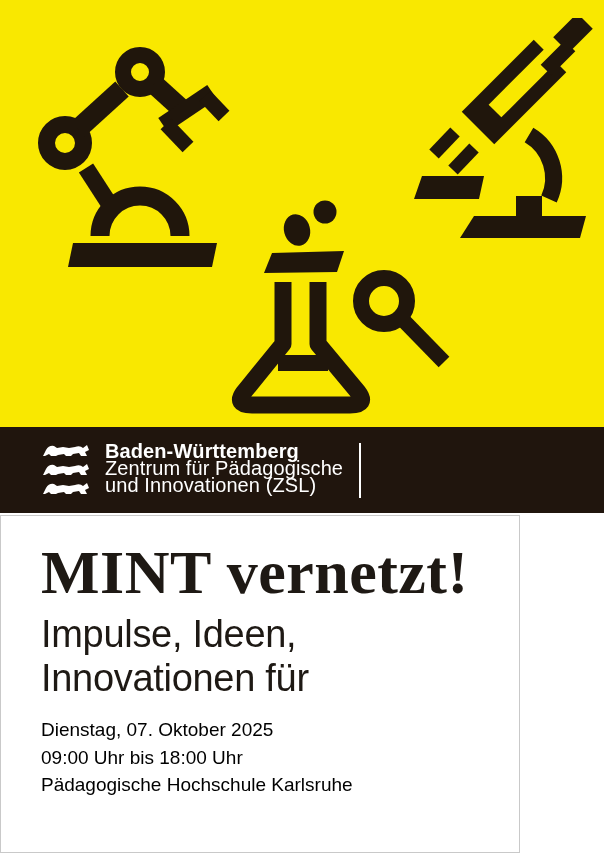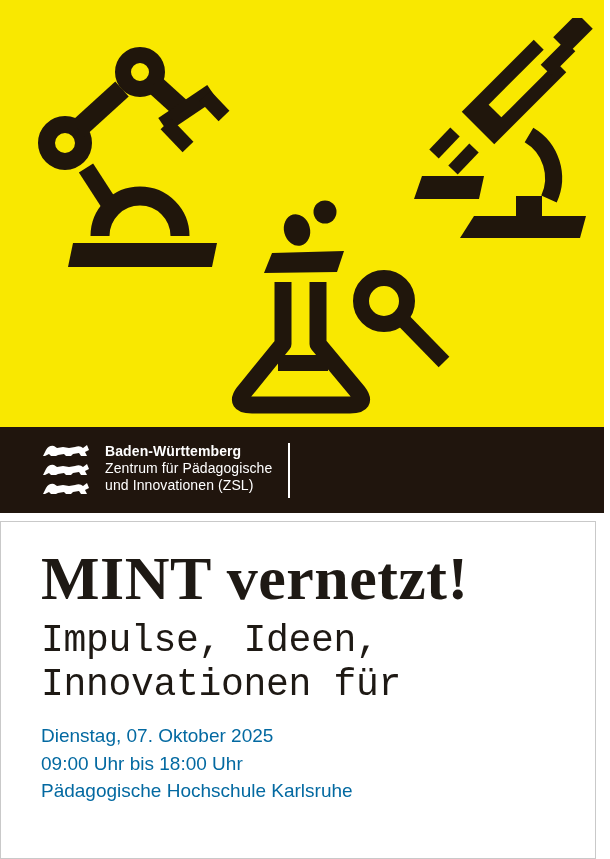--- a/index.html
+++ b/index.html
@@ -28,51 +28,51 @@
   .banner {
     width:604px; height:86px;
     background:#20150d;
     color:#ffffff;
     display:flex; align-items:center;
     padding-left:42px;
   }
   .banner-inner { display:flex; align-items:flex-start; }
   .coat { margin-right:13px; margin-top:1px; }
   .org-block, .region-block {
-    font-size:14px; line-height:17px;
+    font-size:20px; line-height:17px;
     white-space:nowrap; letter-spacing:0.1px;
   }
   .org-line1 { font-weight:bold; }
   .banner-divider {
     width:2px; height:55px; background:#ffffff;
     margin:0 15px 0 16px; flex:none;
   }
 
   
   .lower {
-    width:596px; height:338px;
-    margin-top:8px;
+    width:520px; height:338px;
+    margin-top:2px;
     border:1px solid #c9c9c9;
     background:#ffffff;
     padding:24px 34px 8px 40px;
   }
   .title {
     margin:0;
     font-family:"Liberation Serif", serif;
     font-weight:bold;
     font-size:62px; line-height:65px;
     color:#1e1914; letter-spacing:0.5px;
   }
   .subtitle {
     margin-top:8px;
-    font-family:Liberation Mono, monospace;
+    font-family:Liberation Sans, sans-serif;
     font-size:38px; line-height:43.5px;
     color:#1e1914; letter-spacing:-0.3px;
   }
-  .details { margin-top:16px; font-size:19px; line-height:27.5px; color:#0369a1; }
+  .details { margin-top:16px; font-size:19px; line-height:27.5px; color:#000000; }
   .details .bold { font-weight:normal; }
 </style>
 </head>
 <body>
 
 <div class="page">
 
   <div class="hero">
 
     <svg class="icon-robot" width="220" height="230" viewBox="0 0 220 230">

